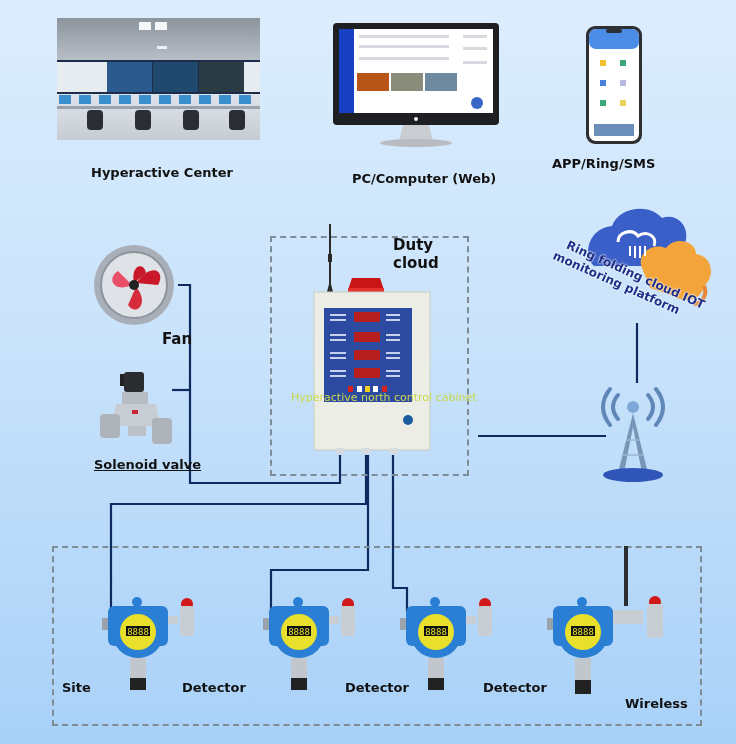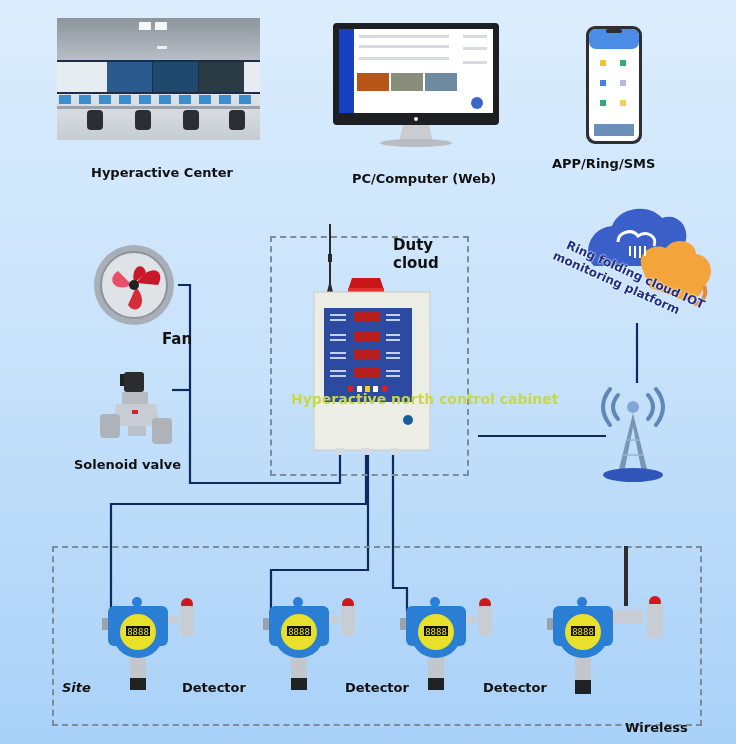--- a/index.html
+++ b/index.html
@@ -226,21 +226,21 @@
 
     <circle cx="96" cy="198" r="5" fill="#1b5c9c"></circle>
 
     <g fill="#d7dadf">
         <rect x="24" y="226" width="8" height="6"></rect>
         <rect x="50" y="226" width="8" height="6"></rect>
         <rect x="78" y="226" width="8" height="6"></rect>
       </g>
   </svg>
 </div>
-<div class="label" style="left:291px; top:391px; font-size:14px; color:#c9d84a; font-weight:bold;">Hyperactive north control cabinet</div>
+<div class="label" style="left:291px; top:391px; font-size:11px; color:#c9d84a; font-weight:normal;">Hyperactive north control cabinet</div>
 
 <div class="abs" style="left:92px; top:243px; width:84px; height:84px;">
   <svg width="84" height="84">
     <circle cx="42" cy="42" r="40" fill="#a8afb8"></circle>
     <circle cx="42" cy="42" r="33" fill="#dfe3e8" stroke="#8d949c" stroke-width="2"></circle>
     <path d="M44,40 C60,18 74,28 66,42 Z" fill="#c9182a"></path>
     <path d="M44,44 C58,60 44,74 36,62 Z" fill="#d62b3a"></path>
     <path d="M40,42 C22,50 14,36 26,28 Z" fill="#e8506a"></path>
     <path d="M42,40 C38,22 52,18 54,30 Z" fill="#c9182a"></path>
     <circle cx="42" cy="42" r="5" fill="#222"></circle>
@@ -253,21 +253,21 @@
     <rect x="20" y="4" width="8" height="12" fill="#222"></rect>
     <rect x="24" y="2" width="20" height="20" rx="3" fill="#2a2c30"></rect>
     <rect x="22" y="22" width="26" height="12" fill="#b8bdc3"></rect>
     <path d="M16,34 L56,34 L60,56 L12,56 Z" fill="#c8cdd3"></path>
     <rect x="0" y="44" width="20" height="24" rx="4" fill="#aeb3ba"></rect>
     <rect x="52" y="48" width="20" height="26" rx="4" fill="#aeb3ba"></rect>
     <rect x="28" y="56" width="18" height="10" fill="#bcc1c7"></rect>
     <rect x="32" y="40" width="6" height="4" fill="#c23"></rect>
   </svg>
 </div>
-<div class="label lbl13" style="left:74px; top:457px;">Solenoid valve</div>
+<div class="label lbl13" style="left:94px; top:457px;text-decoration:underline;">Solenoid valve</div>
 
 <div class="abs" style="left:102px; top:596px; width:110px; height:108px;">
   <svg width="110" height="108" class="det">
     <rect x="0" y="22" width="8" height="12" fill="#9aa3ab"></rect>
     <circle cx="35" cy="6" r="5" fill="#2a7fd4"></circle>
     <rect x="6" y="10" width="60" height="40" rx="6" fill="#2a7fd4"></rect>
     <circle cx="36" cy="36" r="26" fill="#2a7fd4"></circle>
     <circle cx="36" cy="36" r="18" fill="#e8e02a"></circle>
     <rect x="24" y="30" width="24" height="10" fill="#111"></rect>
     <text x="36" y="39" font-size="9" font-family="DejaVu Sans Mono, monospace" fill="#e8e02a" text-anchor="middle">8888</text>
@@ -321,17 +321,17 @@
     <rect x="26" y="80" width="24" height="10" fill="#111"></rect>
     <text x="38" y="89" font-size="9" font-family="DejaVu Sans Mono, monospace" fill="#e8e02a" text-anchor="middle">8888</text>
     <rect x="68" y="64" width="30" height="14" fill="#c8cdd3"></rect>
     <circle cx="110" cy="56" r="6" fill="#d01818"></circle>
     <rect x="102" y="58" width="16" height="34" rx="3" fill="#c8cdd3"></rect>
     <rect x="30" y="112" width="16" height="24" fill="#c2c7cd"></rect>
     <rect x="30" y="134" width="16" height="14" fill="#222"></rect>
   </svg>
 </div>
 
-<div class="label lbl13" style="left:62px; top:680px;font-style:italic;">Site</div>
+<div class="label lbl13" style="left:62px; top:680px;">Site</div>
 <div class="label lbl13" style="left:182px; top:680px;">Detector</div>
 <div class="label lbl13" style="left:345px; top:680px;">Detector</div>
 <div class="label lbl13" style="left:483px; top:680px;">Detector</div>
-<div class="label lbl13" style="left:625px; top:720px;">Wireless</div>
+<div class="label lbl13" style="left:625px; top:696px;">Wireless</div>
 
 </body></html>

